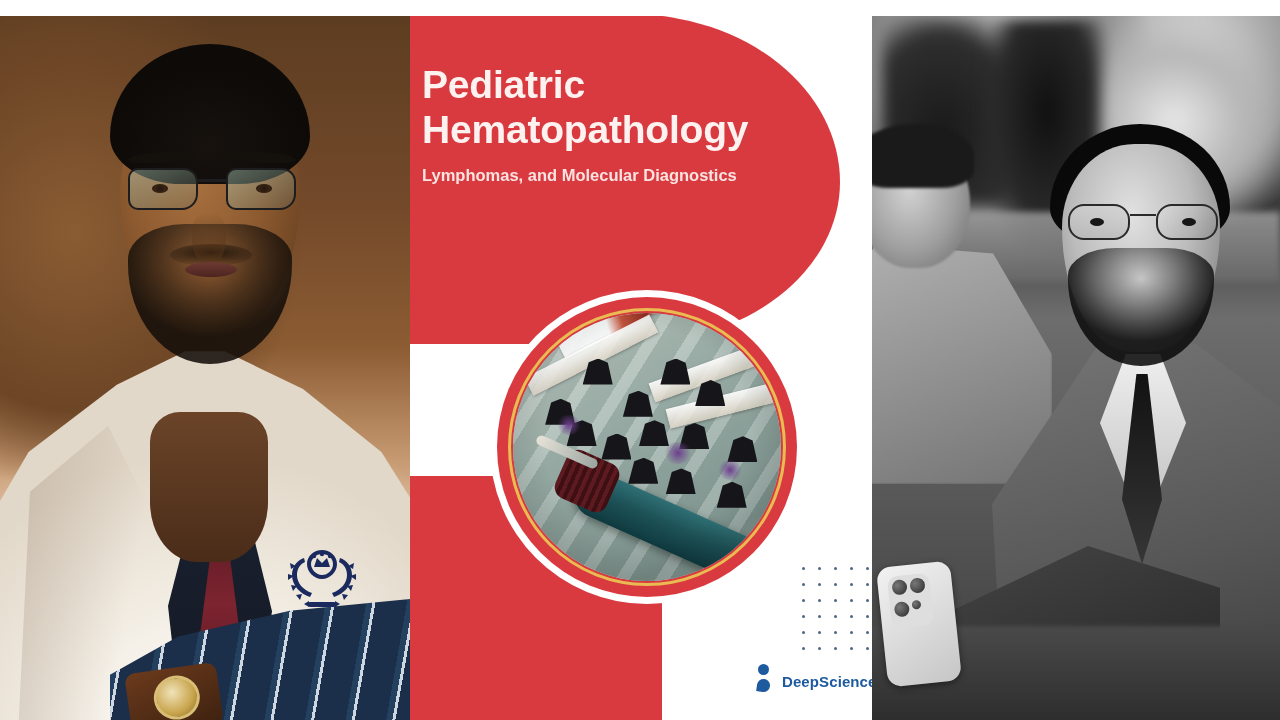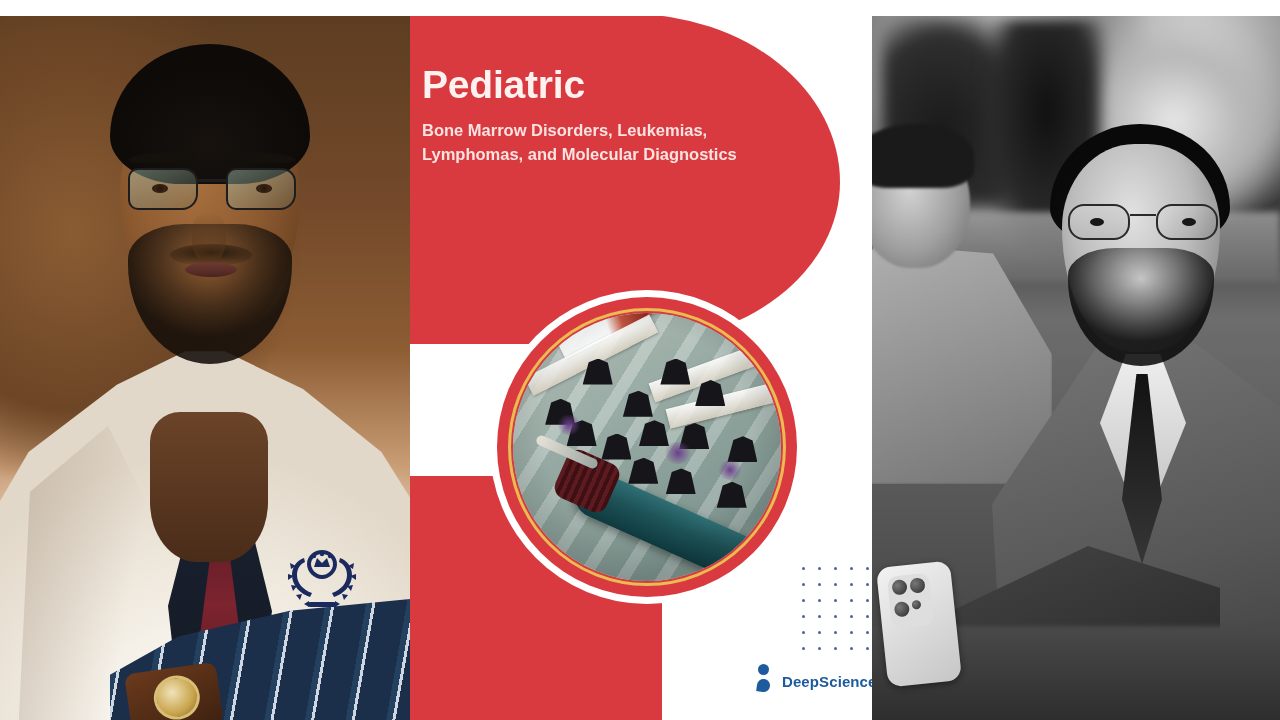--- a/index.html
+++ b/index.html
@@ -399,23 +399,23 @@
     </svg>
   </div>
 
   <div class="panel" id="book-cover">
     <div class="blob-top"></div>
     <div class="blob-bottom"></div>
 
     <div class="cover-text">
       <div class="cover-title">
         <div>Pediatric</div>
+        <div>Hematopathology</div>
       </div>
       <div class="cover-subtitle">
-        <div>Bone Marrow Disorders, Leukemias,</div>
         <div>Lymphomas, and Molecular Diagnostics</div>
       </div>
     </div>
 
   </div>
 
   <div class="circle-frame">
     <div class="circle-photo">
       <div class="tray"></div>
 

